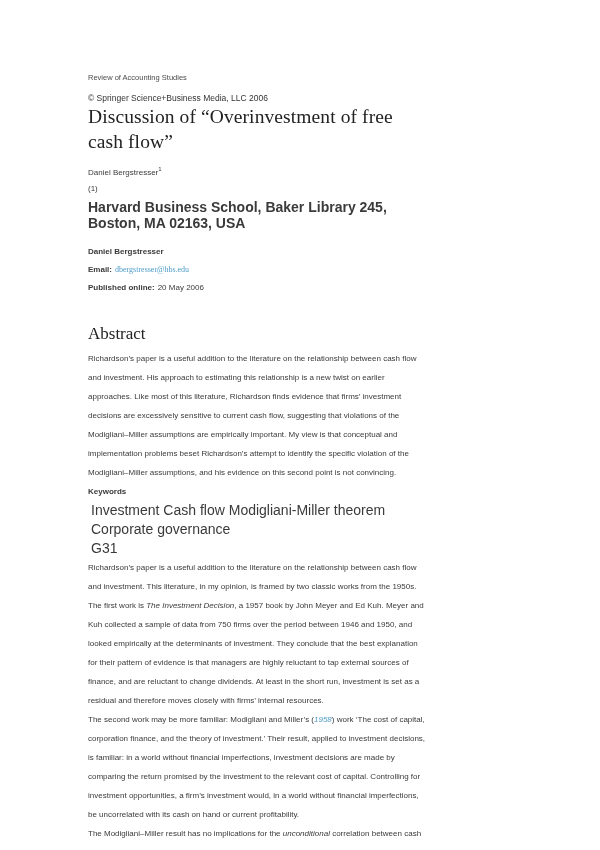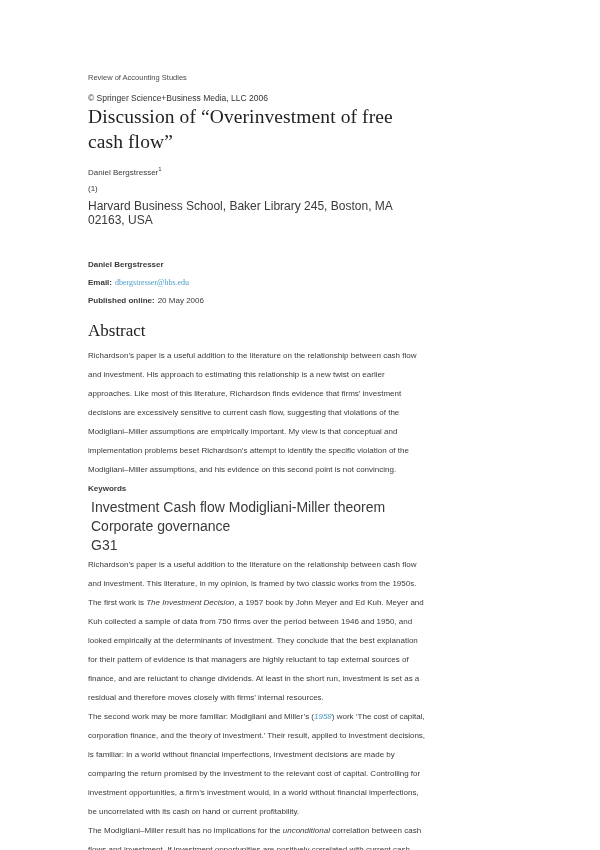--- a/index.html
+++ b/index.html
@@ -53,23 +53,24 @@
     font-size: 6px;
     vertical-align: super;
     line-height: 0;
   }
   .aff-marker {
     font-size: 8px;
     color: #3a3a3a;
     margin-bottom: 6px;
   }
   .affiliation-line {
-    font-size: 12px;
+    font-size: 14px;
     color: #3a3a3a;
-    margin-bottom: 29px;
+    margin-bottom: 12px;
+    font-weight: bold;
   }
   .corr-block { margin-bottom: 2px; }
   .corr-line {
     font-size: 8px;
     line-height: 18px;
     color: #3a3a3a;
   }
   .bold { font-weight: 700; }
   .label-inline { font-weight: 700; margin-right: 3px; }
   a.link {
@@ -77,21 +78,21 @@
     text-decoration: none;
     cursor: pointer;
     font-family: Liberation Serif, serif;
   }
   .abstract-heading {
     font-family: "Liberation Serif", serif;
     font-weight: 400;
     font-size: 17px;
     color: #222222;
     line-height: 23px;
-    margin: 9px 0 4px 0;
+    margin: 25px 0 4px 0;
   }
   .body-text {
     font-size: 8px;
     line-height: 19px;
     color: #3a3a3a;
   }
   .kw-label, .jel-label {
     font-size: 8px;
     line-height: 19px;
     font-weight: 700;

